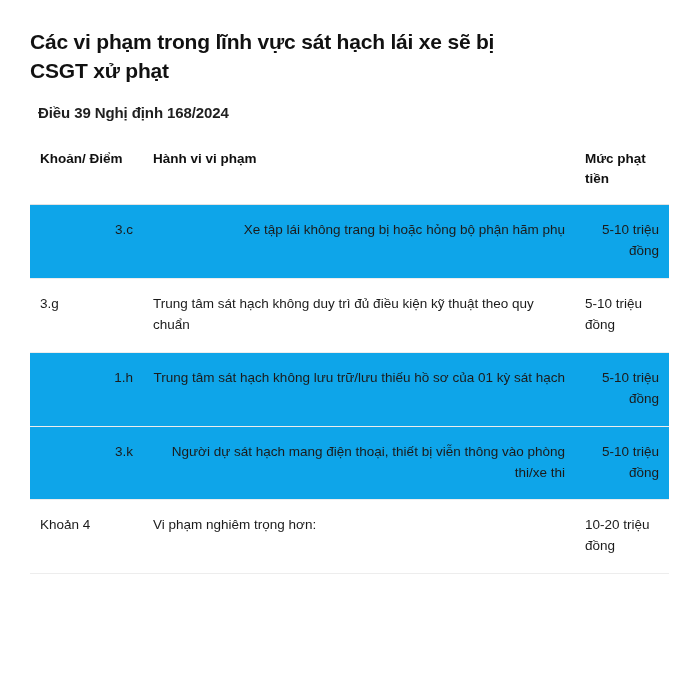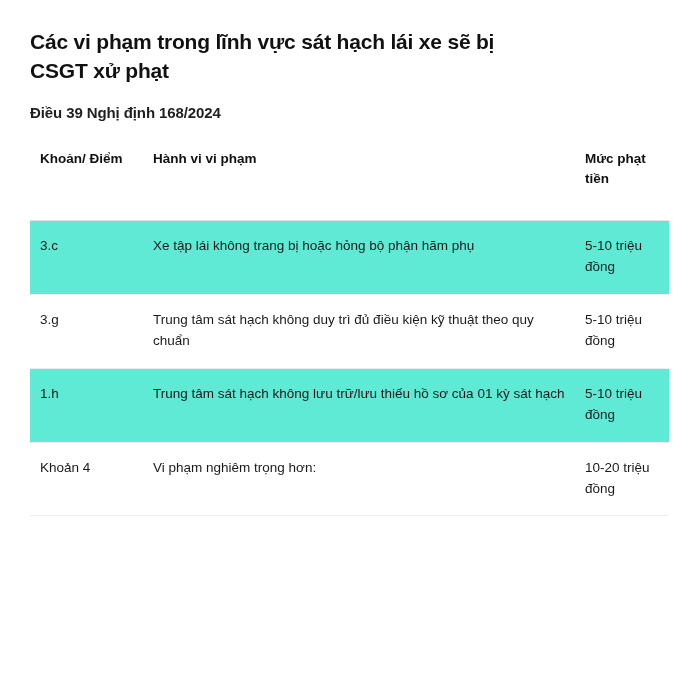--- a/index.html
+++ b/index.html
@@ -28,53 +28,54 @@
     line-height: 1.38;
     letter-spacing: -0.2px;
     color: #111111;
     margin: 0 0 18px 0;
     max-width: 640px;
   }
   .subtitle {
     font-size: 15px;
     font-weight: bold;
     color: #1f1f1f;
-    margin: 0 0 14px 0;
+    margin: 0 0 14px 8px;
     letter-spacing: -0.1px;
   }
   table.violations {
     width: 639px;
     border-collapse: collapse;
     table-layout: fixed;
     font-size: 13.5px;
   }
   table.violations col.c1 { width: 113px; }
   table.violations col.c2 { width: 432px; }
   table.violations col.c3 { width: 94px; }
 
   table.violations th {
     text-align: left;
     vertical-align: top;
     font-weight: bold;
     font-size: 13.5px;
     color: #111111;
-    padding: 14px 10px 32px 10px;
+    padding: 14px 10px 16px 10px;
     border-bottom: 1px solid #e2e2e2;
     line-height: 1.45;
     background: #ffffff;
   }
   table.violations td {
     vertical-align: top;
     padding: 15px 10px 16px 10px;
     line-height: 1.55;
     color: #1b1b1b;
     border-bottom: 1px solid #ededed;
   }
   table.violations tr.shaded td {
-    background: #5eead4;
+    background: #0ea5e9;
+    text-align: right;
   }
   table.violations tr.plain td {
     background: #ffffff;
   }
   .cell-code { color: #1b1b1b; }
   .cell-desc { color: #1b1b1b; }
   .cell-fine { color: #1b1b1b; }
   .th-first { padding-left: 10px; }
 </style>
 </head>
@@ -107,20 +108,25 @@
       <tr class="plain">
         <td class="cell-code">3.g</td>
         <td class="cell-desc">Trung tâm sát hạch không duy trì đủ điều kiện kỹ thuật theo quy chuẩn</td>
         <td class="cell-fine">5-10 triệu đồng</td>
       </tr>
       <tr class="shaded">
         <td class="cell-code">1.h</td>
         <td class="cell-desc">Trung tâm sát hạch không lưu trữ/lưu thiếu hồ sơ của 01 kỳ sát hạch</td>
         <td class="cell-fine">5-10 triệu đồng</td>
       </tr>
+      <tr class="shaded">
+        <td class="cell-code">3.k</td>
+        <td class="cell-desc">Người dự sát hạch mang điện thoại, thiết bị viễn thông vào phòng thi/xe thi</td>
+        <td class="cell-fine">5-10 triệu đồng</td>
+      </tr>
       <tr class="plain">
         <td class="cell-code">Khoản 4</td>
         <td class="cell-desc">Vi phạm nghiêm trọng hơn:</td>
         <td class="cell-fine">10-20 triệu đồng</td>
       </tr>
     </tbody>
   </table>
 
 </div>
 

